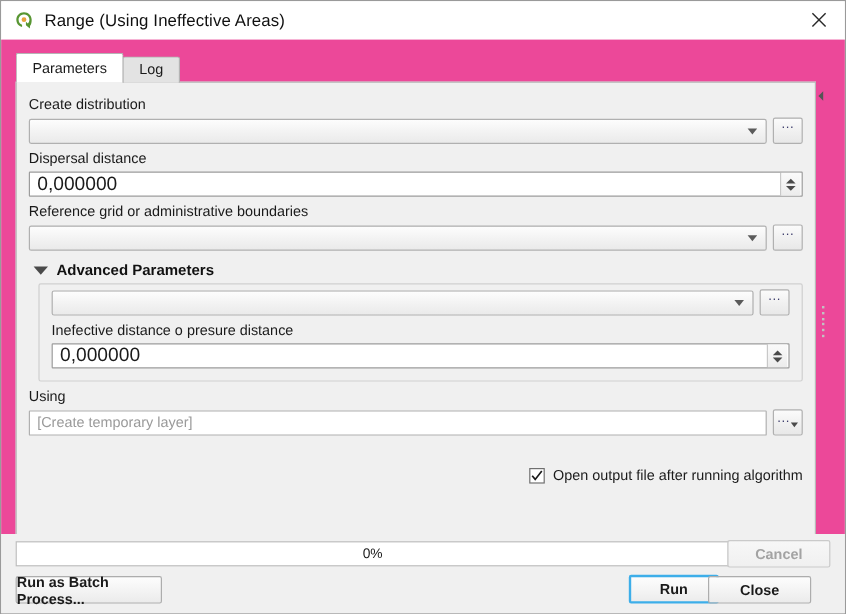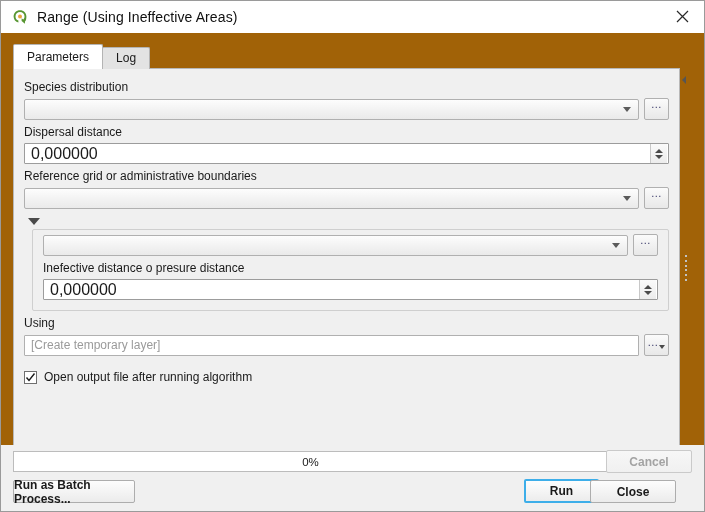--- a/index.html
+++ b/index.html
@@ -52,21 +52,21 @@
     display: flex;
     align-items: center;
     justify-content: center;
   }
   .close-btn svg { display:block; }
 
   
   .body-area {
     flex: 1 1 auto;
     position: relative;
-    background: #a16207;
+    background: #ec4899;
     padding: 0;
   }
 
   
   .tabbar {
     position: absolute;
     left: 12px; top: 12px;
     height: 24px;
     display: flex;
     align-items: flex-end;
@@ -275,22 +275,23 @@
     margin: 0 0 2px 8px;
     padding: 4px 10px 10px 10px;
     background: #f0f0f0;
   }
 
   
   .chk-row {
     display: flex;
     align-items: center;
     gap: 7px;
-    margin-top: 14px;
+    margin-top: 26px;
     margin-bottom: 4px;
+    justify-content: flex-end;
   }
   .chk {
     width: 13px; height: 13px;
     background: #ffffff;
     border: 1px solid #6f6f6f;
     box-sizing: border-box;
     position: relative;
     flex: 0 0 auto;
   }
   .chk svg { position:absolute; left:0; top:0; }
@@ -401,21 +402,21 @@
         <i></i>
         <i></i>
         <i></i>
         <i></i>
         <i></i>
     </div>
 
     <div class="param-frame">
       <div class="param-inner">
 
-        <div class="lbl">Species distribution</div>
+        <div class="lbl">Create distribution</div>
         <div class="row">
           <div class="combo">
             <span></span>
             <span class="caret"></span>
           </div>
           <div class="browse">
             <span class="dots">...</span>
           </div>
         </div>
 
@@ -436,20 +437,21 @@
             <span></span>
             <span class="caret"></span>
           </div>
           <div class="browse">
             <span class="dots">...</span>
           </div>
         </div>
 
         <div class="adv-header">
           <span class="adv-tri"></span>
+          <span class="adv-title">Advanced Parameters</span>
         </div>
 
         <div class="adv-group">
           <div class="row">
             <div class="combo">
               <span></span>
               <span class="caret"></span>
             </div>
             <div class="browse">
               <span class="dots">...</span>

